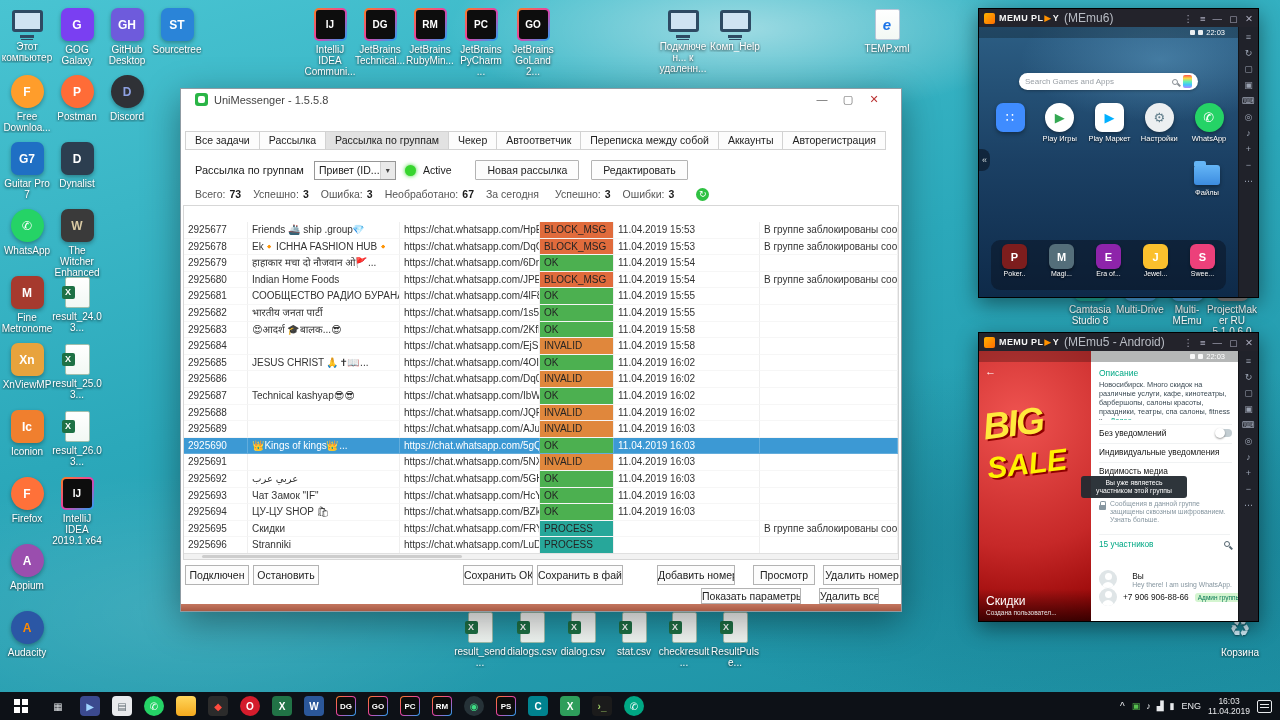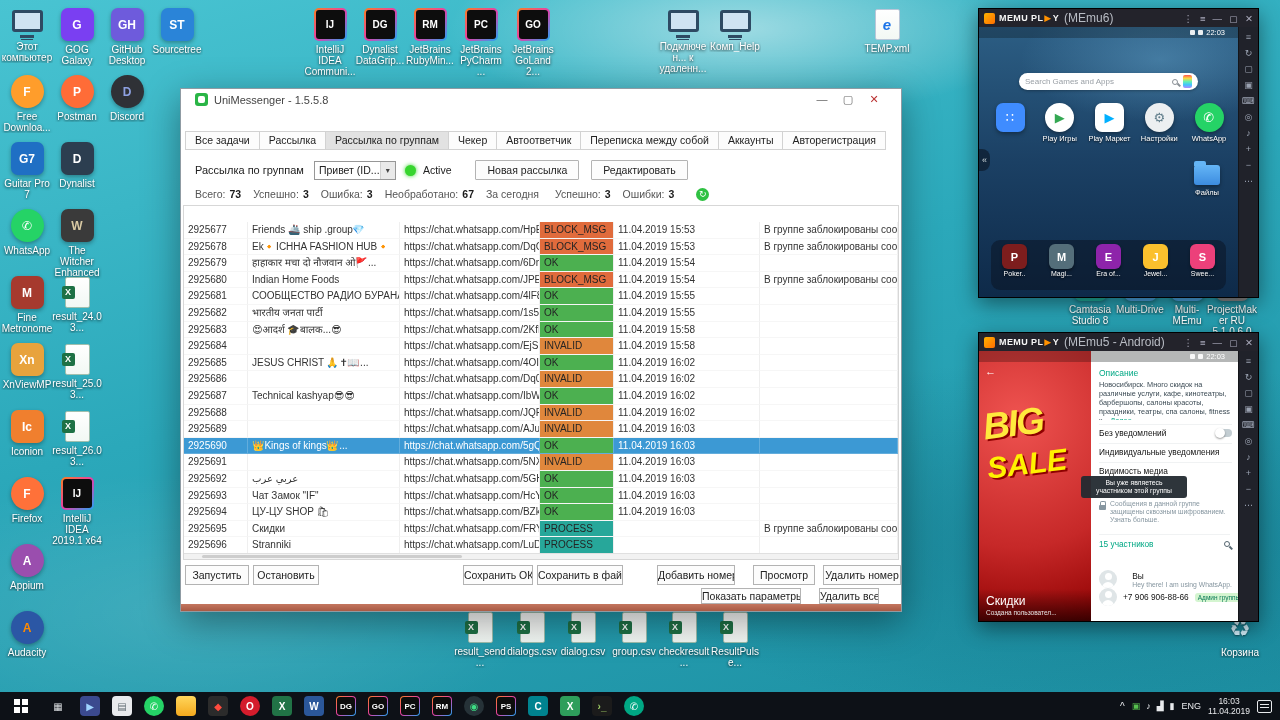--- a/index.html
+++ b/index.html
@@ -189,21 +189,21 @@
       <div class="dicon" style="left: 304px; top: 8px;">
         <div class="dimg jb">
           <span class="dletter">IJ</span>
         </div>
         <div class="dlabel">IntelliJ IDEA Communi...</div>
       </div>
       <div class="dicon" style="left: 354px; top: 8px;">
         <div class="dimg jb">
           <span class="dletter">DG</span>
         </div>
-        <div class="dlabel">Dynalist DataGrip...</div>
+        <div class="dlabel">JetBrains Technical...</div>
       </div>
       <div class="dicon" style="left: 404px; top: 8px;">
         <div class="dimg jb">
           <span class="dletter">RM</span>
         </div>
         <div class="dlabel">JetBrains RubyMin...</div>
       </div>
       <div class="dicon" style="left: 455px; top: 8px;">
         <div class="dimg jb">
           <span class="dletter">PC</span>
@@ -363,21 +363,21 @@
       <div class="dicon" style="left: 557px; top: 611px;">
         <div class="dimg excel">
           <span class="dletter">X</span>
         </div>
         <div class="dlabel">dialog.csv</div>
       </div>
       <div class="dicon" style="left: 608px; top: 611px;">
         <div class="dimg excel">
           <span class="dletter">X</span>
         </div>
-        <div class="dlabel">group.csv</div>
+        <div class="dlabel">stat.csv</div>
       </div>
       <div class="dicon" style="left: 658px; top: 611px;">
         <div class="dimg excel">
           <span class="dletter">X</span>
         </div>
         <div class="dlabel">checkresult...</div>
       </div>
       <div class="dicon" style="left: 709px; top: 611px;">
         <div class="dimg excel">
           <span class="dletter">X</span>
@@ -641,21 +641,21 @@
             </div>
             <div class="um-td"></div>
             <div class="um-td"></div>
           </div>
         </div>
       <div class="um-hscroll">
           <span class="um-hthumb"></span>
         </div>
     </div>
     <div class="um-actions1" id="um-actions1">
-        <span class="um-abtn" style="left: 2px; width: 64px;">Запустить</span>
+        <span class="um-abtn" style="left: 2px; width: 64px;">Подключен</span>
         <span class="um-abtn" style="left: 70px; width: 66px;">Остановить</span>
         <span class="um-abtn" style="left: 280px; width: 70px;">Сохранить ОК</span>
         <span class="um-abtn" style="left: 354px; width: 86px;">Сохранить в файл</span>
         <span class="um-abtn" style="left: 474px; width: 78px;">Добавить номер</span>
         <span class="um-abtn" style="left: 570px; width: 62px;">Просмотр</span>
         <span class="um-abtn" style="left: 640px; width: 78px;">Удалить номер</span>
       </div>
     <div class="um-actions2" id="um-actions2">
         <span class="um-abtn" style="left: 518px; width: 100px;">Показать параметры</span>
         <span class="um-abtn" style="left: 636px; width: 60px;">Удалить все</span>

